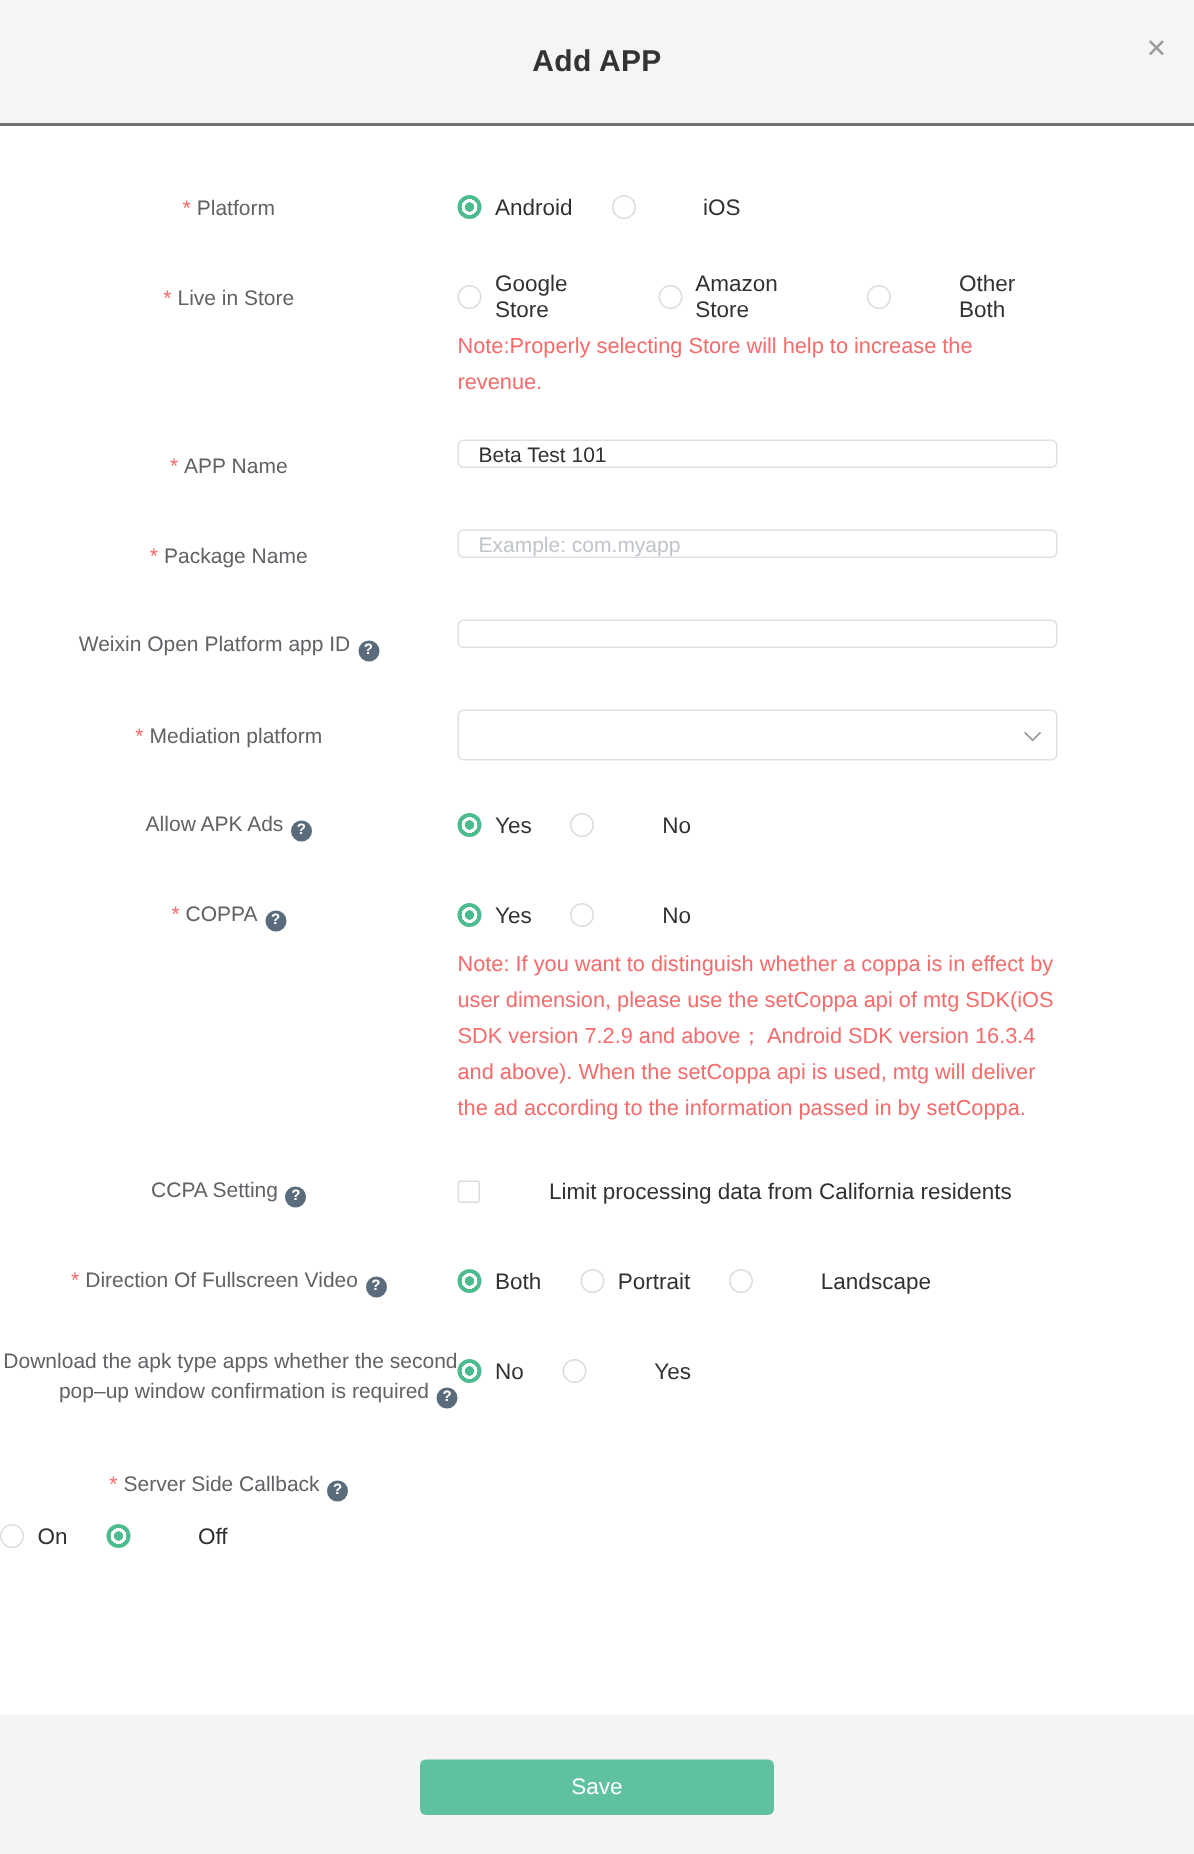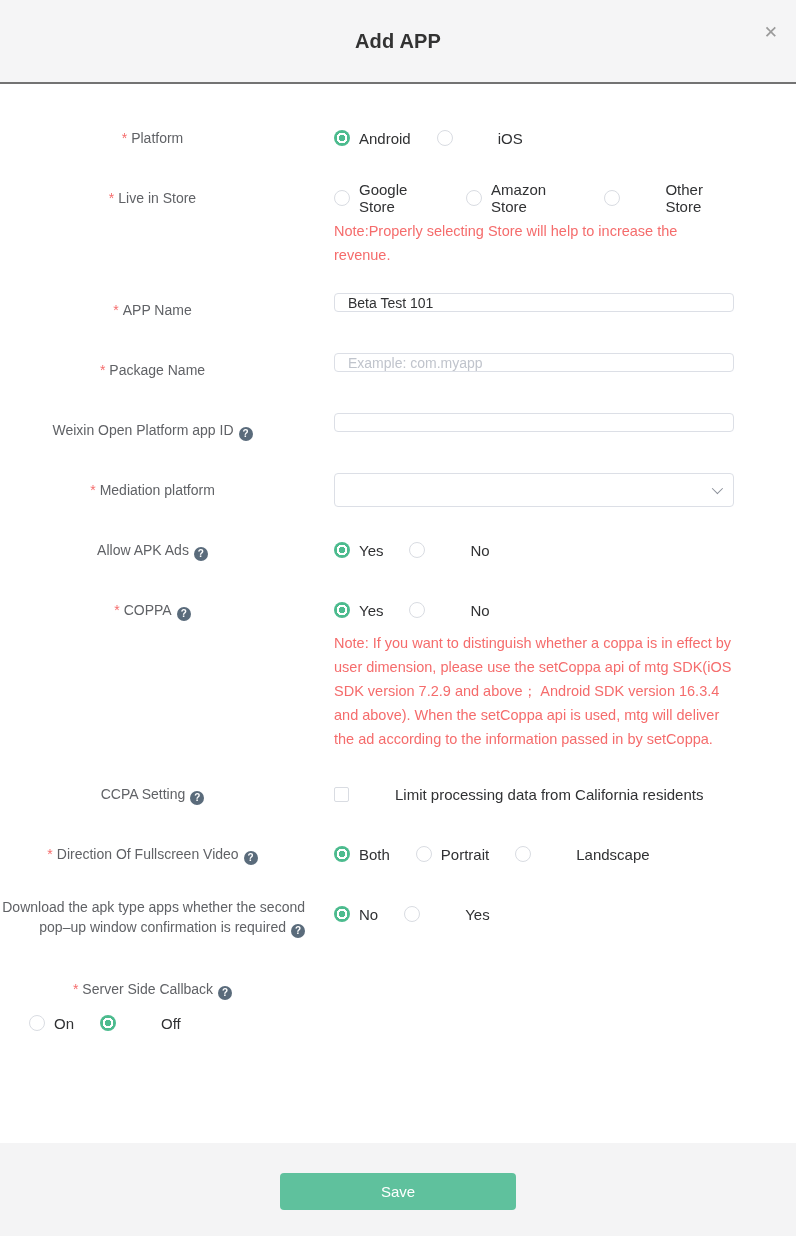--- a/index.html
+++ b/index.html
@@ -64,21 +64,20 @@
     color: #606266;
     line-height: 20px;
     flex: none;
   }
   .label-inner { display: inline; }
   .req {
     color: #f56c6c;
     margin-right: 4px;
   }
   .control-col {
-    margin-left: 29px;
     width: 400px;
     flex: none;
   }
   .ctl-line {
     min-height: 34px;
     display: flex;
     align-items: center;
   }
 
   
@@ -236,21 +235,21 @@
         <label class="radio-opt">
           <span class="radio"></span>
           <span>Google Store</span>
         </label>
         <label class="radio-opt">
           <span class="radio"></span>
           <span>Amazon Store</span>
         </label>
         <label class="radio-opt">
           <span class="radio"></span>
-          <span>Other Store</span>
+          <span>Other Both</span>
         </label>
       </div>
       <div class="note">Note:Properly selecting Store will help to increase the revenue.</div>
     </div>
   </div>
 
   <div class="row">
     <div class="label-col">
       <span class="label-inner"><span class="req">*</span><span>APP Name</span></span>
     </div>

